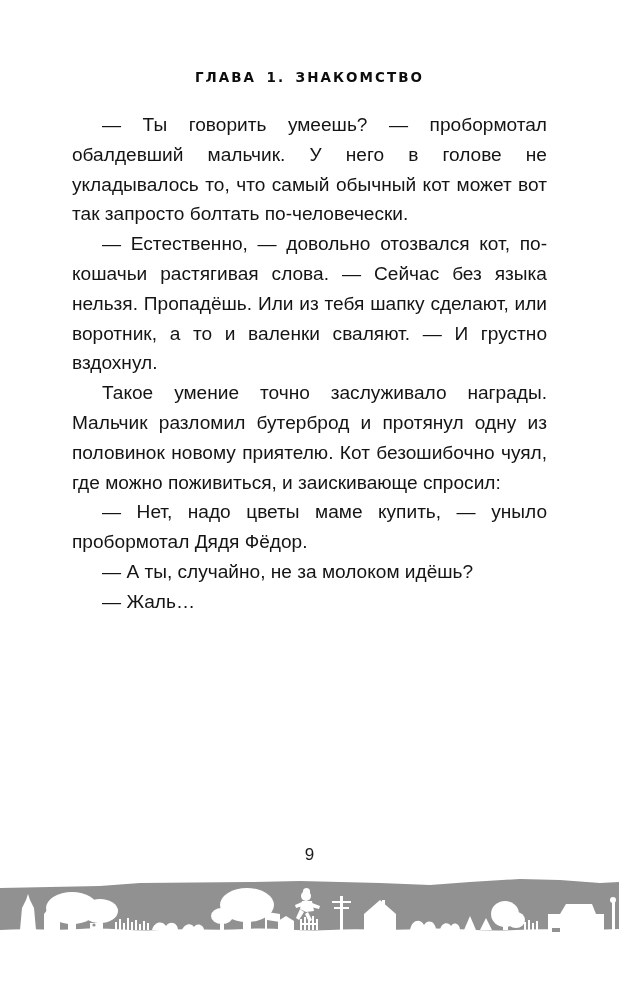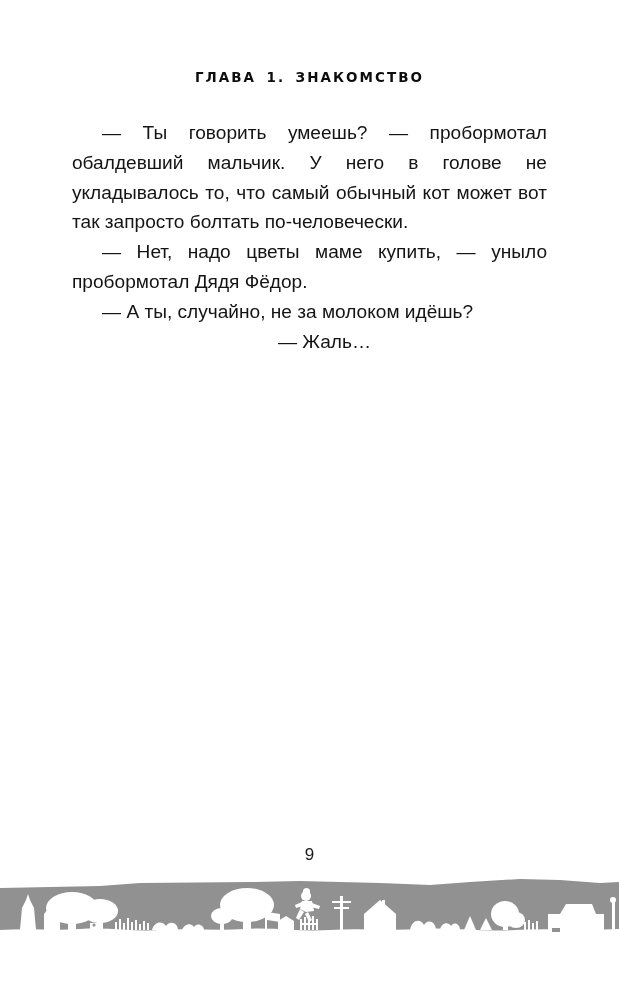--- a/index.html
+++ b/index.html
@@ -43,37 +43,36 @@
     transform-origin: center top;
     white-space: nowrap;
   }
 
   
   .text-column {
     position: absolute;
     left: 72px;
     top: 110px;
     width: 475px;
-    margin-top: 8px;
   }
 
   .para {
     margin: 0;
     text-align: justify;
     text-justify: inter-word;
     text-indent: 30px;
     font-size: 19.1px;
     line-height: 29.8px;
     color: #141414;
     font-weight: 400;
     hyphens: manual;
     -webkit-hyphens: manual;
   }
   .para:last-child {
-    text-align: center;
+    text-align: left;
   }
 
   
   .page-number {
     position: absolute;
     left: 0;
     top: 845px;
     width: 619px;
     text-align: center;
     font-size: 17px;
@@ -96,20 +95,22 @@
 </style>
 </head>
 <body>
 
 <div class="page">
 
   <div class="chapter-heading">ГЛАВА 1. ЗНАКОМСТВО</div>
 
   <div class="text-column">
     <p class="para">— Ты говорить умеешь? — пробормотал обалдевший мальчик. У него в голове не укладывалось то, что самый обычный кот может вот так запросто болтать по-человечески.</p>
+    <p class="para">— Естественно, — довольно отозвался кот, по-кошачьи растягивая слова. — Сейчас без языка нельзя. Пропадёшь. Или из тебя шапку сделают, или воротник, а то и валенки сваляют. — И грустно вздохнул.</p>
+    <p class="para">Такое умение точно заслуживало награды. Мальчик разломил бутерброд и протянул одну из половинок новому приятелю. Кот безошибочно чуял, где можно поживиться, и заискивающе спросил:</p>
     <p class="para">— Нет, надо цветы маме купить, — уныло пробормотал Дядя Фёдор.</p>
     <p class="para">— А ты, случайно, не за молоком идёшь?</p>
     <p class="para">— Жаль…</p>
   </div>
 
   <div class="page-number">9</div>
 
   <div class="footer-art">
     <svg viewBox="0 0 619 70" preserveAspectRatio="none">
 

